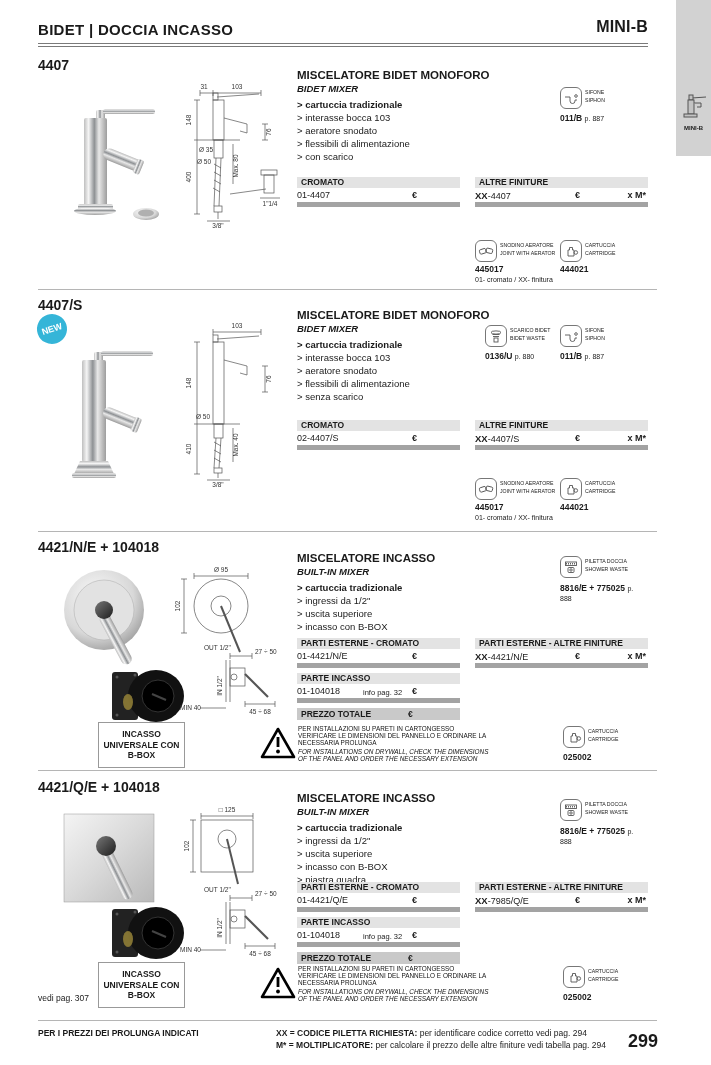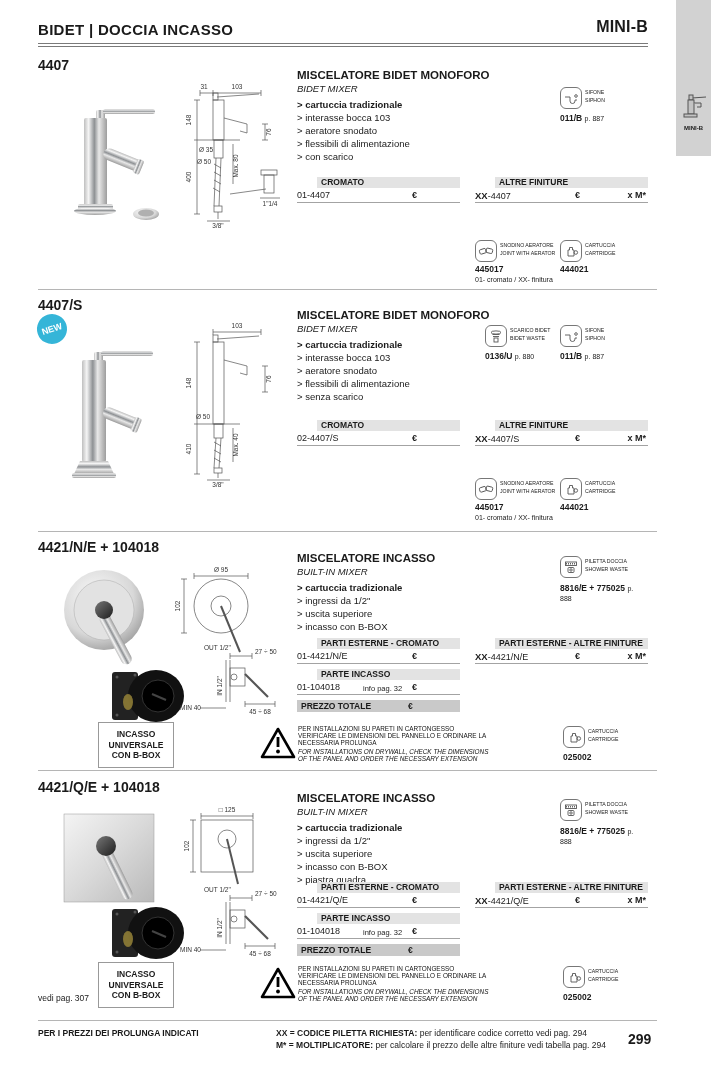--- a/index.html
+++ b/index.html
@@ -7,55 +7,55 @@
         font-family:"Liberation Sans",sans-serif;color:#1a1a1a;}
   .abs{position:absolute;}
   .breadcrumb{font-size:15px;font-weight:bold;letter-spacing:.3px;}
   .brand{font-size:16px;font-weight:bold;letter-spacing:.2px;}
   .hdr-rule{height:2px;border-top:1px solid #7a7a7a;border-bottom:1px solid #7a7a7a;}
   .side-tab{position:absolute;right:0;top:0;width:35px;height:156px;background:#d2d2d2;text-align:center;}
   .side-tab .tab-label{font-size:6px;font-weight:bold;margin-top:1px;}
   .hr{position:absolute;left:38px;width:619px;height:0;border-top:1px solid #b5b5b5;}
   .sec-code{font-size:14px;font-weight:bold;}
   .prod-title{font-size:11.5px;font-weight:bold;margin-top:12px;}
-  .prod-sub{font-size:9.5px;font-style:italic;font-weight:normal;margin-top:2px;}
+  .prod-sub{font-size:9.5px;font-style:italic;font-weight:bold;margin-top:2px;}
   .features{margin:4px 0 0 0;padding:0;list-style:none;font-size:9.5px;line-height:13px;}
   .features li{white-space:nowrap;}
   .features li:first-child{font-weight:bold;}
   .ptable{position:absolute;}
-  .ph{background:#e3e3e3;height:11px;line-height:11px;font-size:8.5px;font-weight:bold;padding-left:4px;white-space:nowrap;margin-left:20px;}
-  .prow{position:relative;height:14px;line-height:15px;font-size:9px;border-bottom:1px solid #a3a3a3;white-space:nowrap;}
+  .ph{background:#e3e3e3;height:11px;line-height:11px;font-size:8.5px;font-weight:bold;padding-left:4px;white-space:nowrap;}
+  .prow{position:relative;height:14px;line-height:15px;font-size:9px;border-bottom:5px solid #a3a3a3;white-space:nowrap;}
   .prow .cur{position:absolute;font-weight:bold;top:0;}
   .prow .info{position:absolute;left:66px;font-size:7.5px;top:1px;}
   .prow .mult{position:absolute;right:2px;font-weight:bold;top:0;}
   .prow .pfx{font-weight:bold;font-size:9.5px;margin-top:21px;}
   .lt .cur{left:115px;}
   .rt .cur{left:100px;}
   .gap{height:5px;}
   .ptotal{position:relative;background:#c9c9c9;height:12px;line-height:12px;font-size:8.5px;font-weight:bold;padding-left:4px;margin-top:5px;}
   .ptotal .cur{position:absolute;left:111px;top:0;}
   .acc{display:flex;gap:3px;align-items:flex-start;}
   .icon-box{width:22px;height:22px;border:1.2px solid #777;border-radius:6px;flex:none;
             display:flex;align-items:center;justify-content:center;background:#fff;box-sizing:border-box;}
   .icon-box svg{stroke:#555;fill:none;stroke-width:.9;}
   .acc-label span{display:block;font-size:5.2px;line-height:6.2px;color:#222;white-space:nowrap;padding-top:2px;}
   .acc-code{font-size:8.5px;font-weight:bold;width:86px;line-height:9.5px;}
   .page-ref{font-size:7px;font-weight:normal;}
   .spare-note{font-size:7px;}
   .new-badge{width:30px;height:30px;border-radius:50%;background:#35b5d8;color:#fff;font-weight:bold;
              font-size:9px;display:flex;align-items:center;justify-content:center;transform:rotate(-18deg);}
-  .box-label{border:1px solid #999;width:76px;height:46px;font-size:8.5px;font-weight:bold;text-align:center;
+  .box-label{border:1px solid #999;width:87px;height:46px;font-size:8.5px;font-weight:bold;text-align:center;
              display:flex;align-items:center;justify-content:center;line-height:10.5px;box-sizing:border-box;padding:4px;}
   .warn-text{width:192px;font-size:6.4px;line-height:7.2px;color:#111;}
   .warn-en{font-style:italic;margin-top:1px;}
   .drawing text{font-size:6.5px;fill:#333;stroke:none;font-family:"Liberation Sans",sans-serif;}
   .drawing{overflow:visible;}
   .foot-line{font-size:8.5px;line-height:11px;white-space:nowrap;}
   .foot-bold{font-weight:bold;}
-  .page-num{font-size:14px;font-weight:bold;}
+  .page-num{font-size:18px;font-weight:bold;}
 </style>
 </head>
 <body>
 
 <div id="page">
 
   <svg width="0" height="0" style="position:absolute" aria-hidden="true">
     <defs>
       <linearGradient id="gV" x1="0" y1="0" x2="1" y2="0">
         <stop offset="0" stop-color="#bfbfbf"></stop>
@@ -641,21 +641,21 @@
         <span class="cur">€</span>
       </div>
       <div class="ptotal">
         <span>PREZZO TOTALE</span>
         <span class="cur">€</span>
       </div>
     </div>
     <div class="ptable rt" style="left:475px;top:882px;width:173px">
       <div class="ph">PARTI ESTERNE - ALTRE FINITURE</div>
       <div class="prow">
-        <span class="pfx">XX</span><span>-4421/Q/E</span>
+        <span class="pfx">XX</span><span>-7985/Q/E</span>
         <span class="cur">€</span>
         <span class="mult">x M*</span>
       </div>
     </div>
 
     <div class="abs box-label" style="left:98px;top:962px">INCASSO UNIVERSALE CON B-BOX</div>
 
     <svg class="abs" style="left:260px;top:966px" width="36" height="34" viewBox="0 0 36 34">
       <path d="M18 3 L34 31 H2 Z" fill="none" stroke="#000" stroke-width="2.6" stroke-linejoin="round"></path>
       <rect x="16.6" y="11" width="2.8" height="10" fill="#000"></rect>

